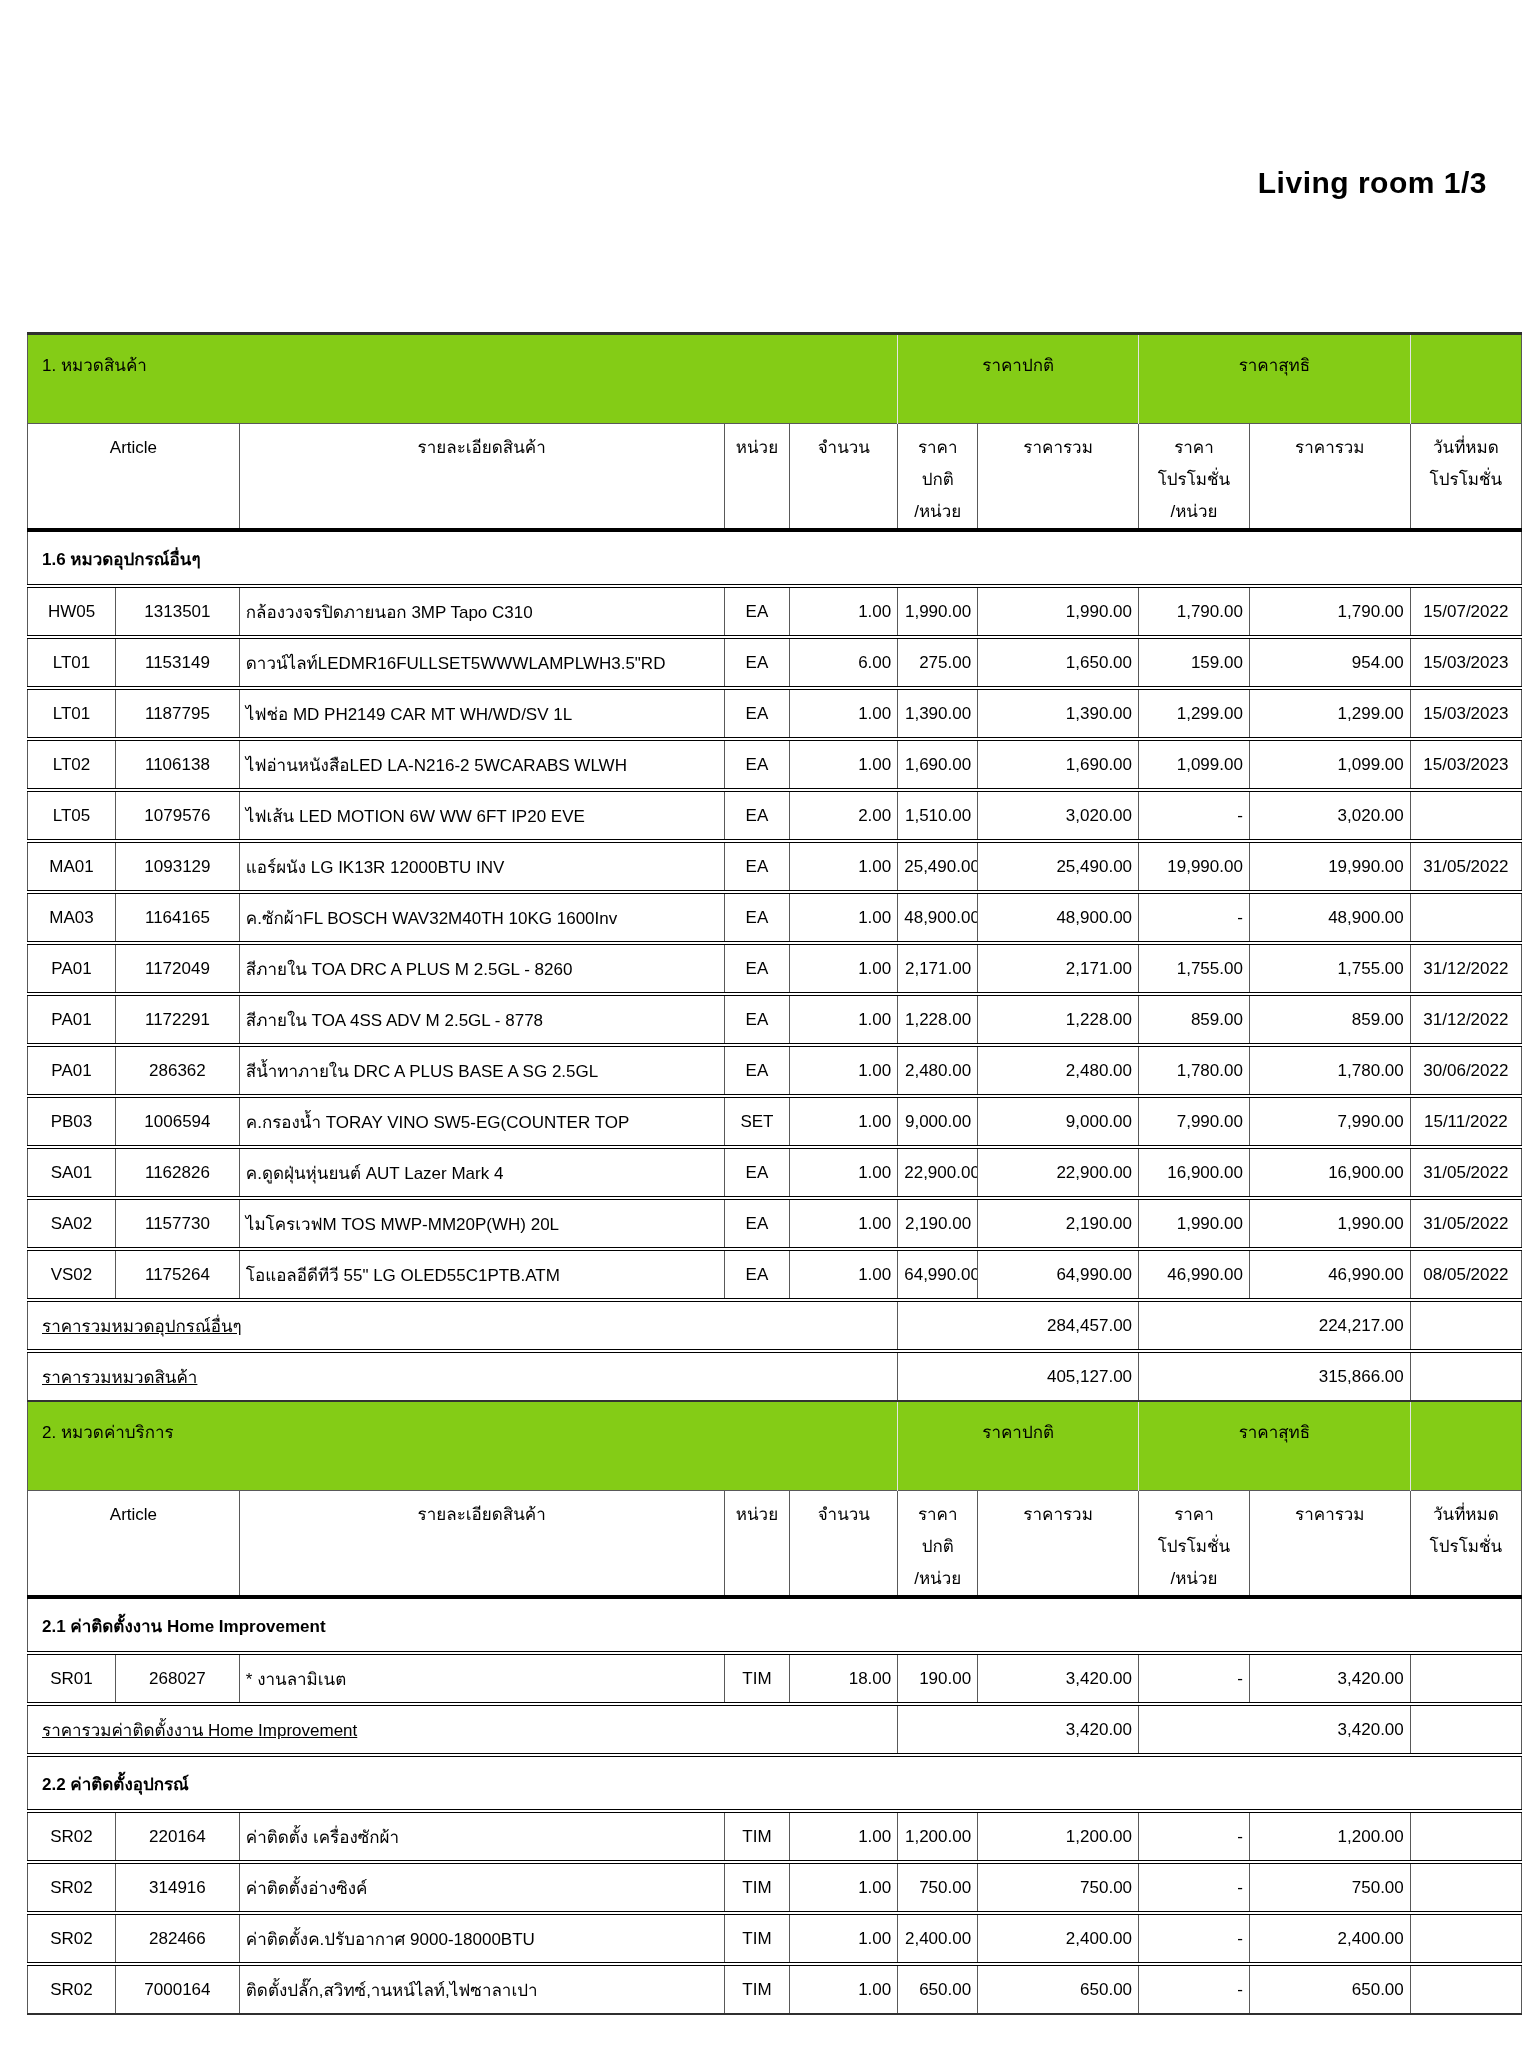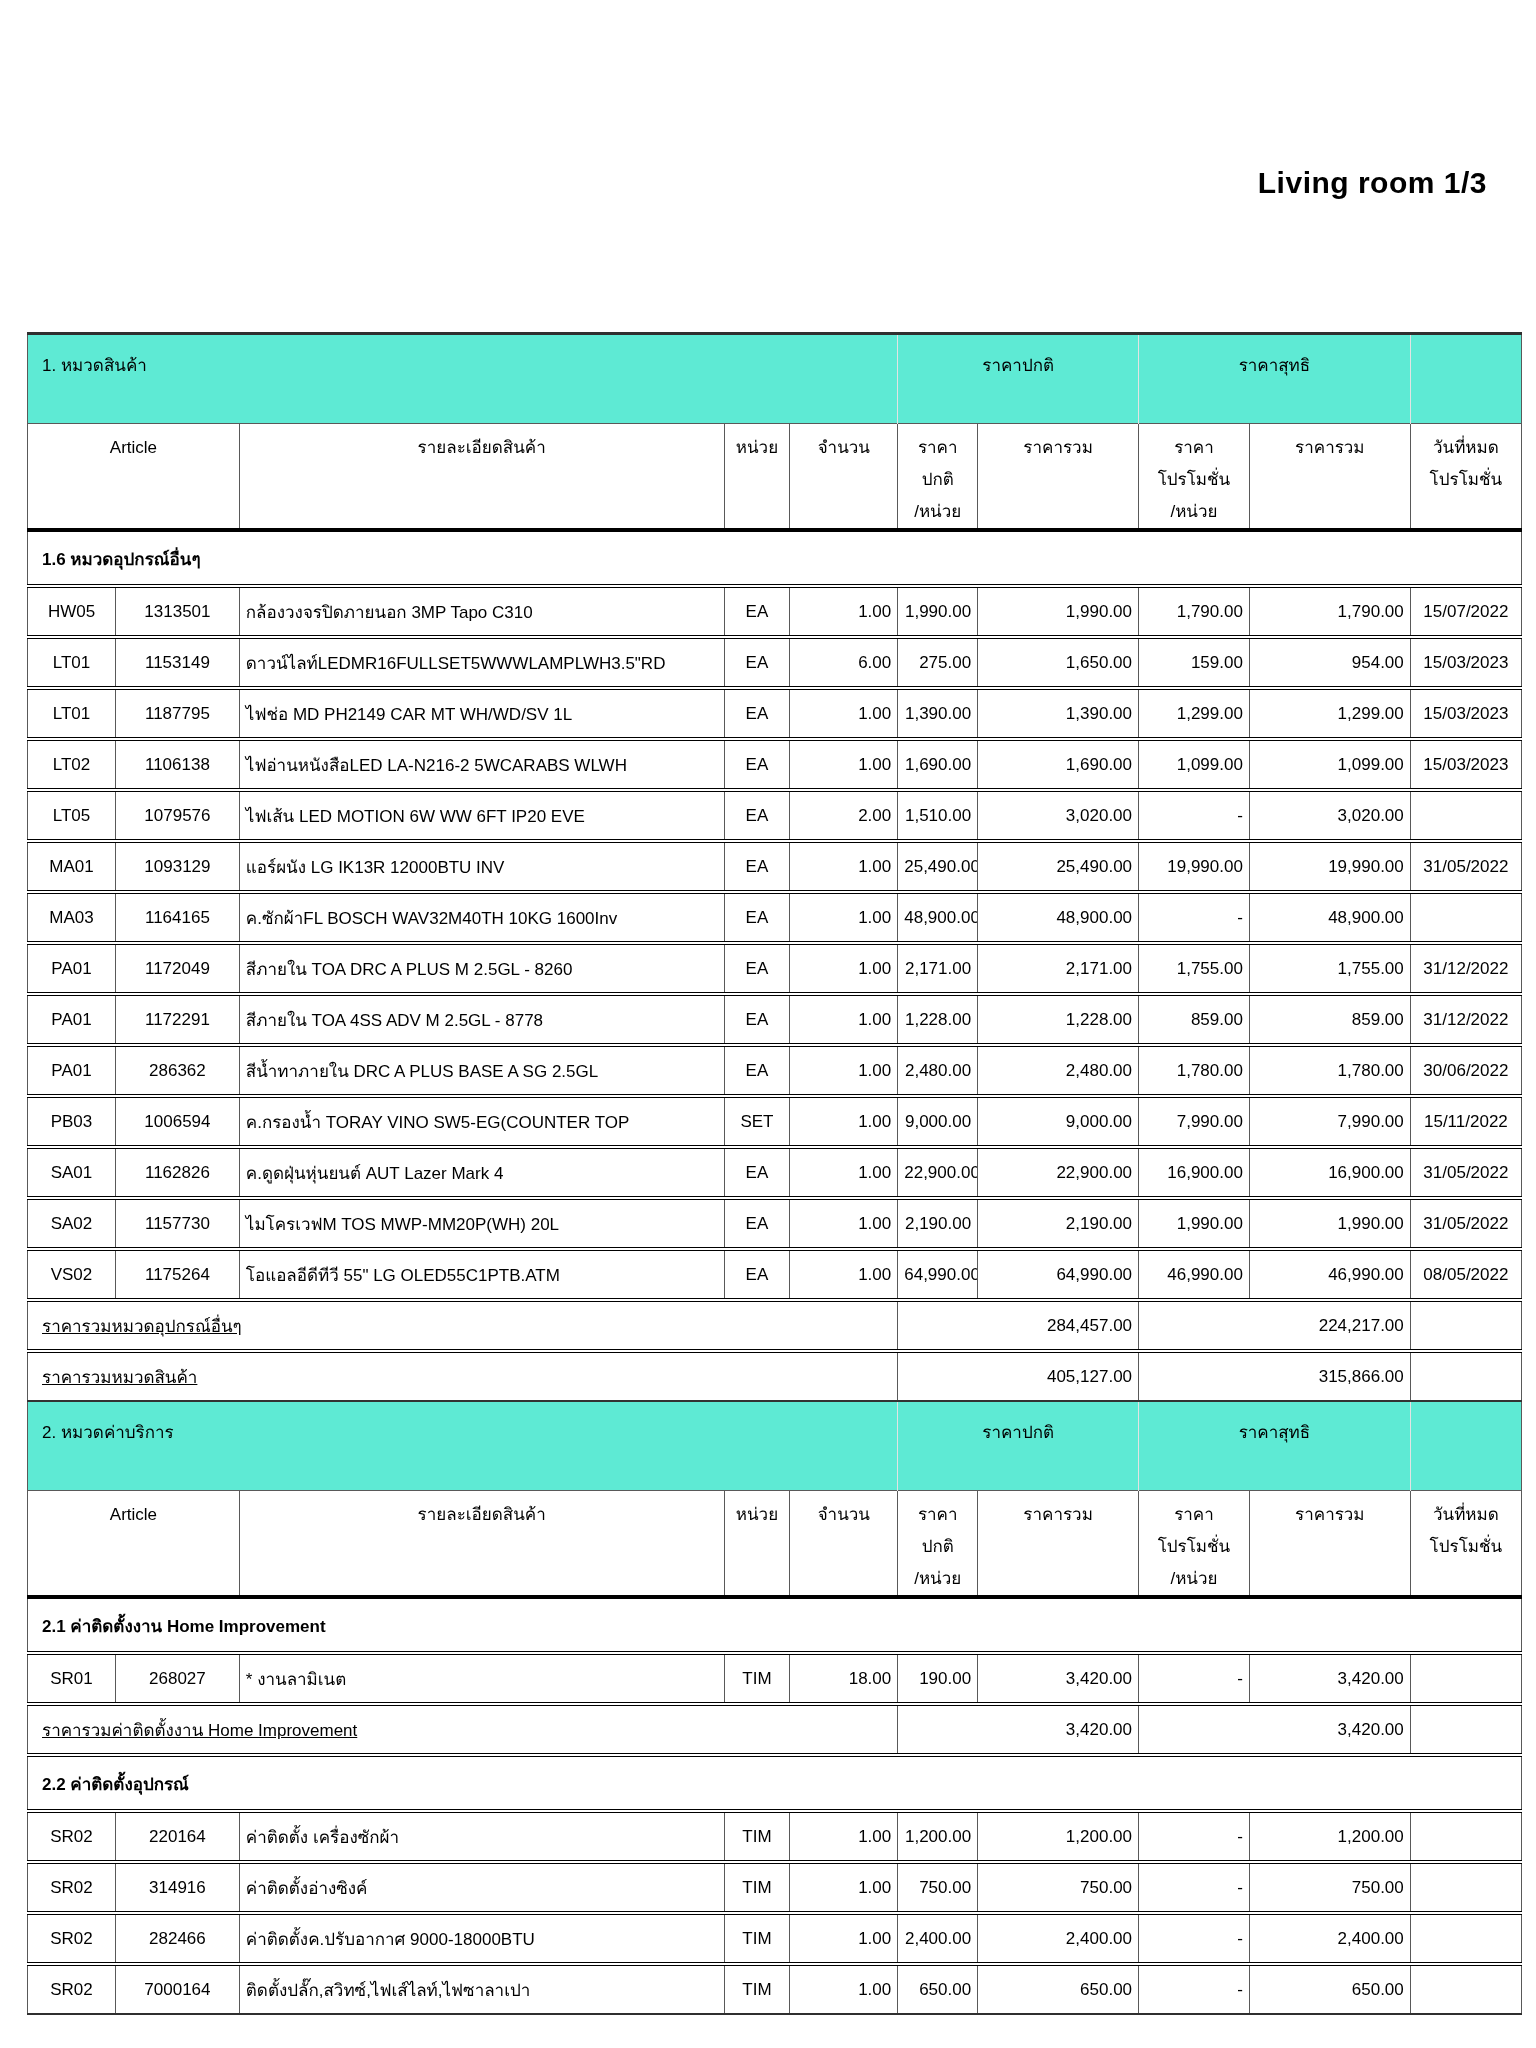--- a/index.html
+++ b/index.html
@@ -15,21 +15,21 @@
   .tbl-wrap{margin:126px 14px 0 27px;}
   table{
     width:100%;border-collapse:collapse;table-layout:fixed;
     border-top:3px solid #2f2f2f;border-bottom:2px solid #2f2f2f;
     border-left:1px solid #595959;border-right:1px solid #595959;
     font-size:17px;
   }
   td{border-left:1px solid #595959;padding:0 6px;vertical-align:middle;overflow:hidden;}
   td:first-child{border-left:none;}
   tr.band td{
-    background:#5eead4;height:72px;vertical-align:top;padding-top:16px;
+    background:#84cc16;height:72px;vertical-align:top;padding-top:16px;
     border-left:1px solid #e3e3e3;
   }
   tr.band td:first-child{border-left:none;padding-left:14px;}
   tr.band2 td{border-top:2px solid #333;}
   tr.cols td{
     height:96px;vertical-align:top;padding-top:8px;text-align:center;
     line-height:32px;border-top:1px solid #595959;
   }
   tr.subsec td{height:52px;padding-left:14px;text-align:left;font-weight:bold;}
   tr.subsec.solidtop td{border-top:4px solid #000;}
@@ -356,21 +356,21 @@
           <td class="r">1.00</td>
           <td class="r">2,400.00</td>
           <td class="r">2,400.00</td>
           <td class="r">-</td>
           <td class="r">2,400.00</td>
           <td class="c"></td>
         </tr>
         <tr class="item">
           <td class="c">SR02</td>
           <td class="c">7000164</td>
-          <td class="l">ติดตั้งปลั๊ก,สวิทซ์,ไฟเส์ไลท์,ไฟซาลาเปา</td>
+          <td class="l">ติดตั้งปลั๊ก,สวิทซ์,านหน์ไลท์,ไฟซาลาเปา</td>
           <td class="c">TIM</td>
           <td class="r">1.00</td>
           <td class="r">650.00</td>
           <td class="r">650.00</td>
           <td class="r">-</td>
           <td class="r">650.00</td>
           <td class="c"></td>
         </tr>
       </tbody>
   </table>

